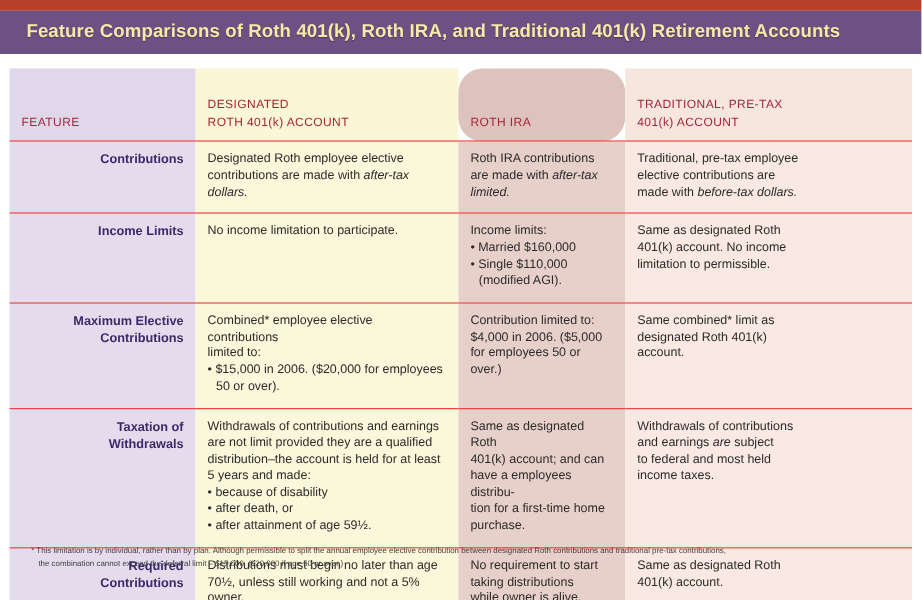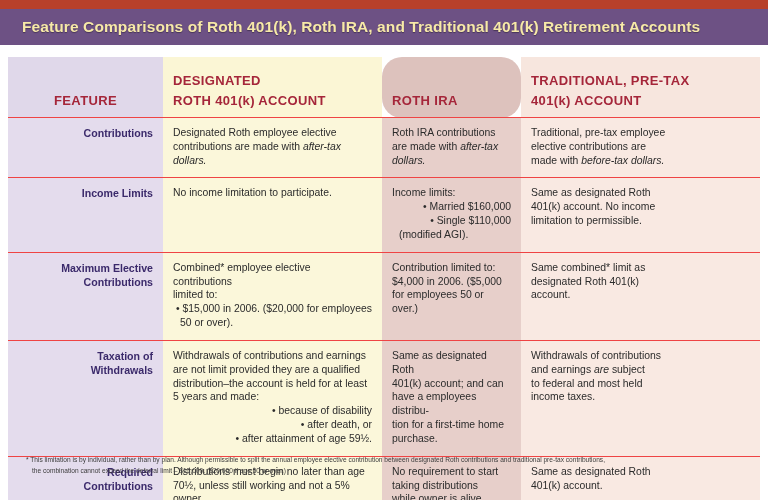--- a/index.html
+++ b/index.html
@@ -84,40 +84,40 @@
   td.col-trad     { background: #f9e9e2; }
 
   tr.hdr td.col-feature  { background: #e0d8ea; }
   tr.hdr td.col-roth401k { background: #fbf6d5; }
   tr.hdr td.col-rothira  { background: #ddc2bd; border-radius: 20px; }
   tr.hdr td.col-trad     { background: #f7e6de; }
 
   
   .hdr-label {
     color: #a5263a;
-    font-size: 13px;
-    font-weight: bold;
+    font-size: 10px;
+    font-weight: normal;
     letter-spacing: 0.35px;
     line-height: 1.5;
   }
   td.col-feature .hdr-label {
-    text-align: center;
+    text-align: left;
     display: block;
   }
   
   .feat-label {
     display: block;
     text-align: right;
     color: #3b2a6b;
     font-weight: bold;
     font-size: 10.6px;
     line-height: 1.35;
   }
   .cell-line { display: block; }
-  .cell-line.bullet { padding-left: 7px; text-indent: -7px; text-align: right; }
+  .cell-line.bullet { padding-left: 7px; text-indent: -7px; }
   .cell-line.indent { padding-left: 7px; }
   em.it { font-style: italic; }
 
   
   .footnote {
     position: absolute;
     left: 0;
     top: 455px;
     width: 768px;
     padding: 0 26px;
@@ -161,21 +161,21 @@
             <td class="col-feature">
               <span class="feat-label">Contributions</span>
             </td>
             <td class="col-roth401k">
               <span class="cell-line">Designated Roth employee elective</span>
               <span class="cell-line">contributions are made with <em class="it">after-tax dollars.</em></span>
             </td>
             <td class="col-rothira">
               <span class="cell-line">Roth IRA contributions</span>
               <span class="cell-line">are made with <em class="it">after-tax</em></span>
-              <span class="cell-line"><em class="it">dollars.</em></span>
+              <span class="cell-line"><em class="it">limited.</em></span>
             </td>
             <td class="col-trad">
               <span class="cell-line">Traditional, pre-tax employee</span>
               <span class="cell-line">elective contributions are</span>
               <span class="cell-line">made with <em class="it">before-tax dollars.</em></span>
             </td>
           </tr>
           <tr>
             <td class="col-feature">
               <span class="feat-label">Income Limits</span>

